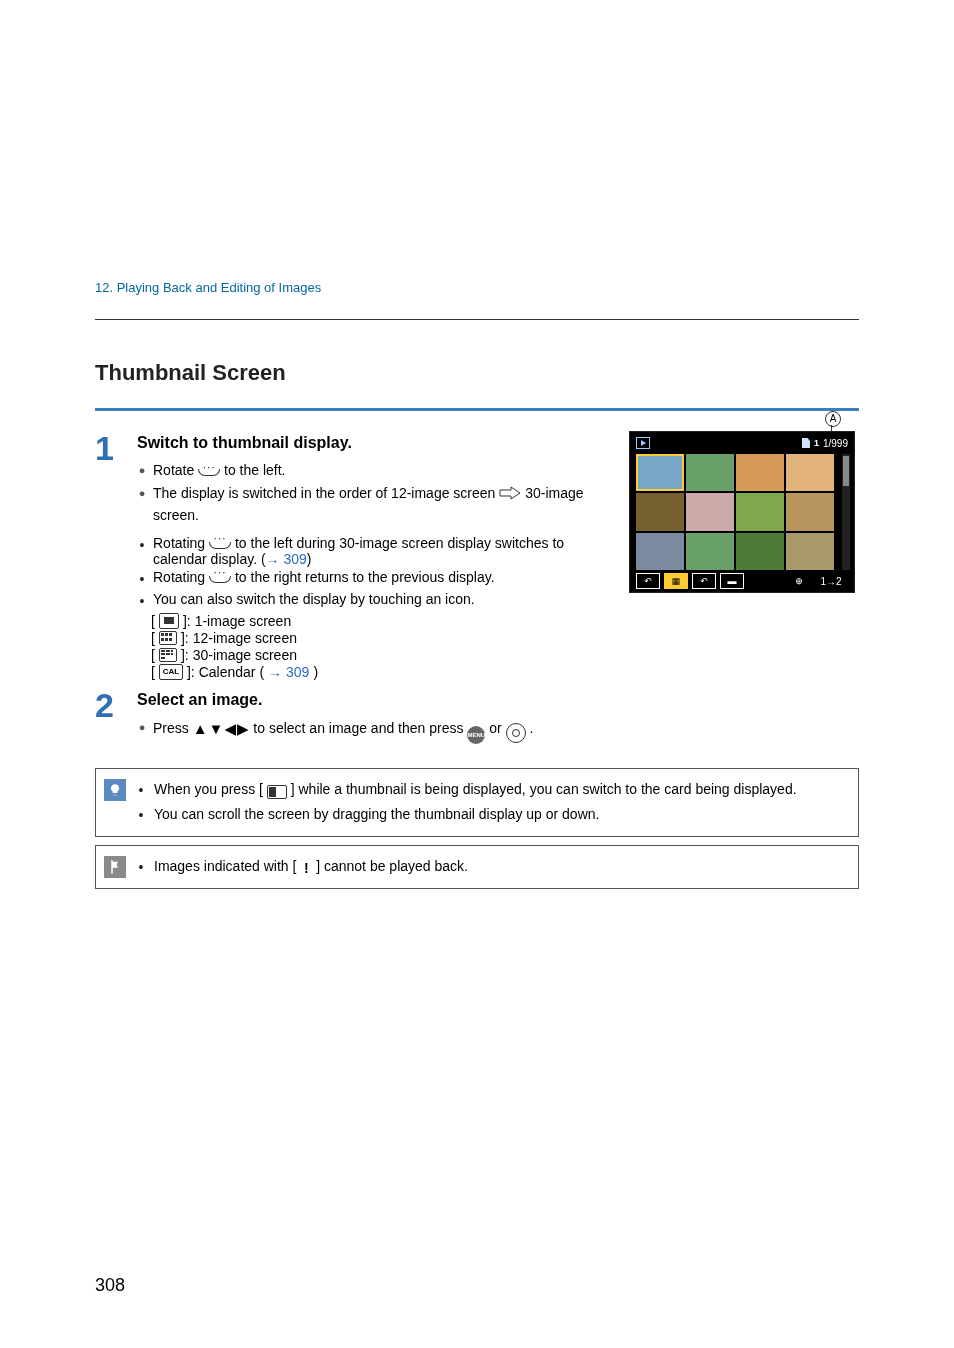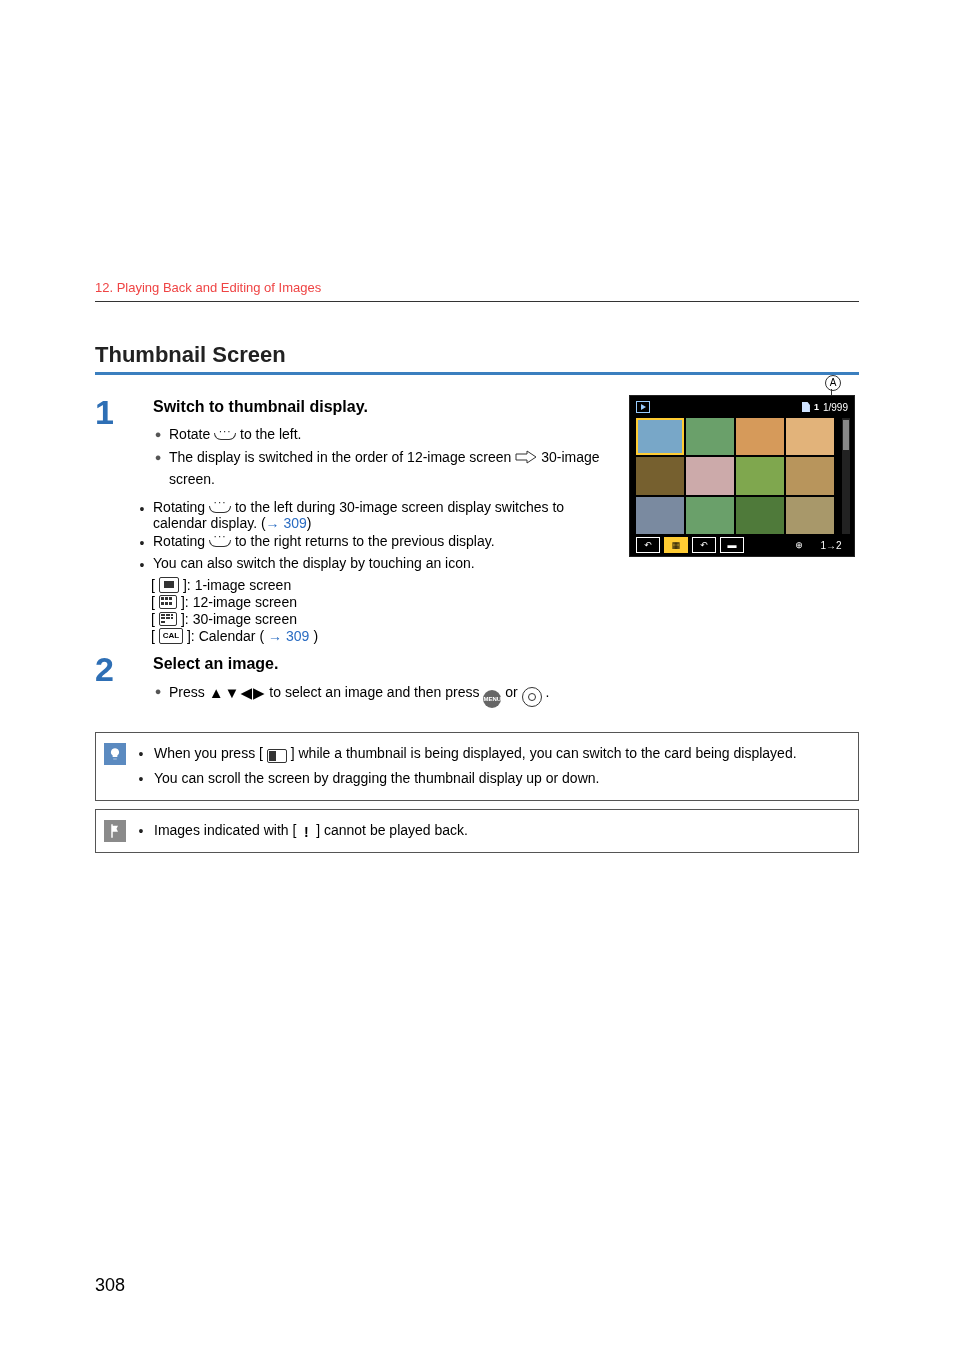--- a/index.html
+++ b/index.html
@@ -13,30 +13,30 @@
     width: 954px;
     height: 1348px;
     background: #fff;
     margin: 0 auto;
     position: relative;
     box-sizing: border-box;
     padding: 280px 95px 0 95px;
   }
   .chapter-line {
     font-size: 13px;
-    color: #ef4444;
-    padding-bottom: 6px;
+    color: #0369a1;
+    padding-bottom: 24px;
     border-bottom: 1px solid #333;
     margin-bottom: 40px;
   }
   .section-title {
     font-size: 22px;
     font-weight: bold;
     color: #222;
-    padding-bottom: 4px;
+    padding-bottom: 22px;
     border-bottom: 3px solid #3b7fbf;
     margin-bottom: 20px;
   }
   .columns {
     display: flex;
     gap: 18px;
   }
   .left-col { flex: 1 1 auto; }
   .right-col { width: 230px; flex: 0 0 230px; }
   .step {
@@ -45,21 +45,21 @@
     margin-bottom: 6px;
   }
   .step-num {
     font-size: 34px;
     font-weight: bold;
     color: #2e6fb5;
     line-height: 1;
     width: 24px;
     flex: 0 0 24px;
   }
-  .step-body { flex: 1 1 auto; font-size: 15px; line-height: 1.55; margin-left: 16px; }
+  .step-body { flex: 1 1 auto; font-size: 15px; line-height: 1.55; }
   .step-title { font-weight: bold; margin-bottom: 4px; font-size: 16px; }
   .bullet-l1 { display: flex; gap: 6px; margin: 2px 0; }
   .disc { width: 10px; flex: 0 0 10px; text-align: center; color: #555; font-size: 11px; line-height: 20px; }
   .disc::before { content: "●"; }
   .dot2 { width: 10px; flex: 0 0 10px; text-align: center; color: #222; line-height: 20px; }
   .dot2::before { content: "•"; }
   .sub-icon-row { margin-left: 14px; font-size: 14px; display: flex; align-items: center; gap: 4px; margin-top: 1px; }
   .ltxt { font-size: 14px; }
   .small { font-size: 14px; }
   .link { color: #2a6cc2; }

